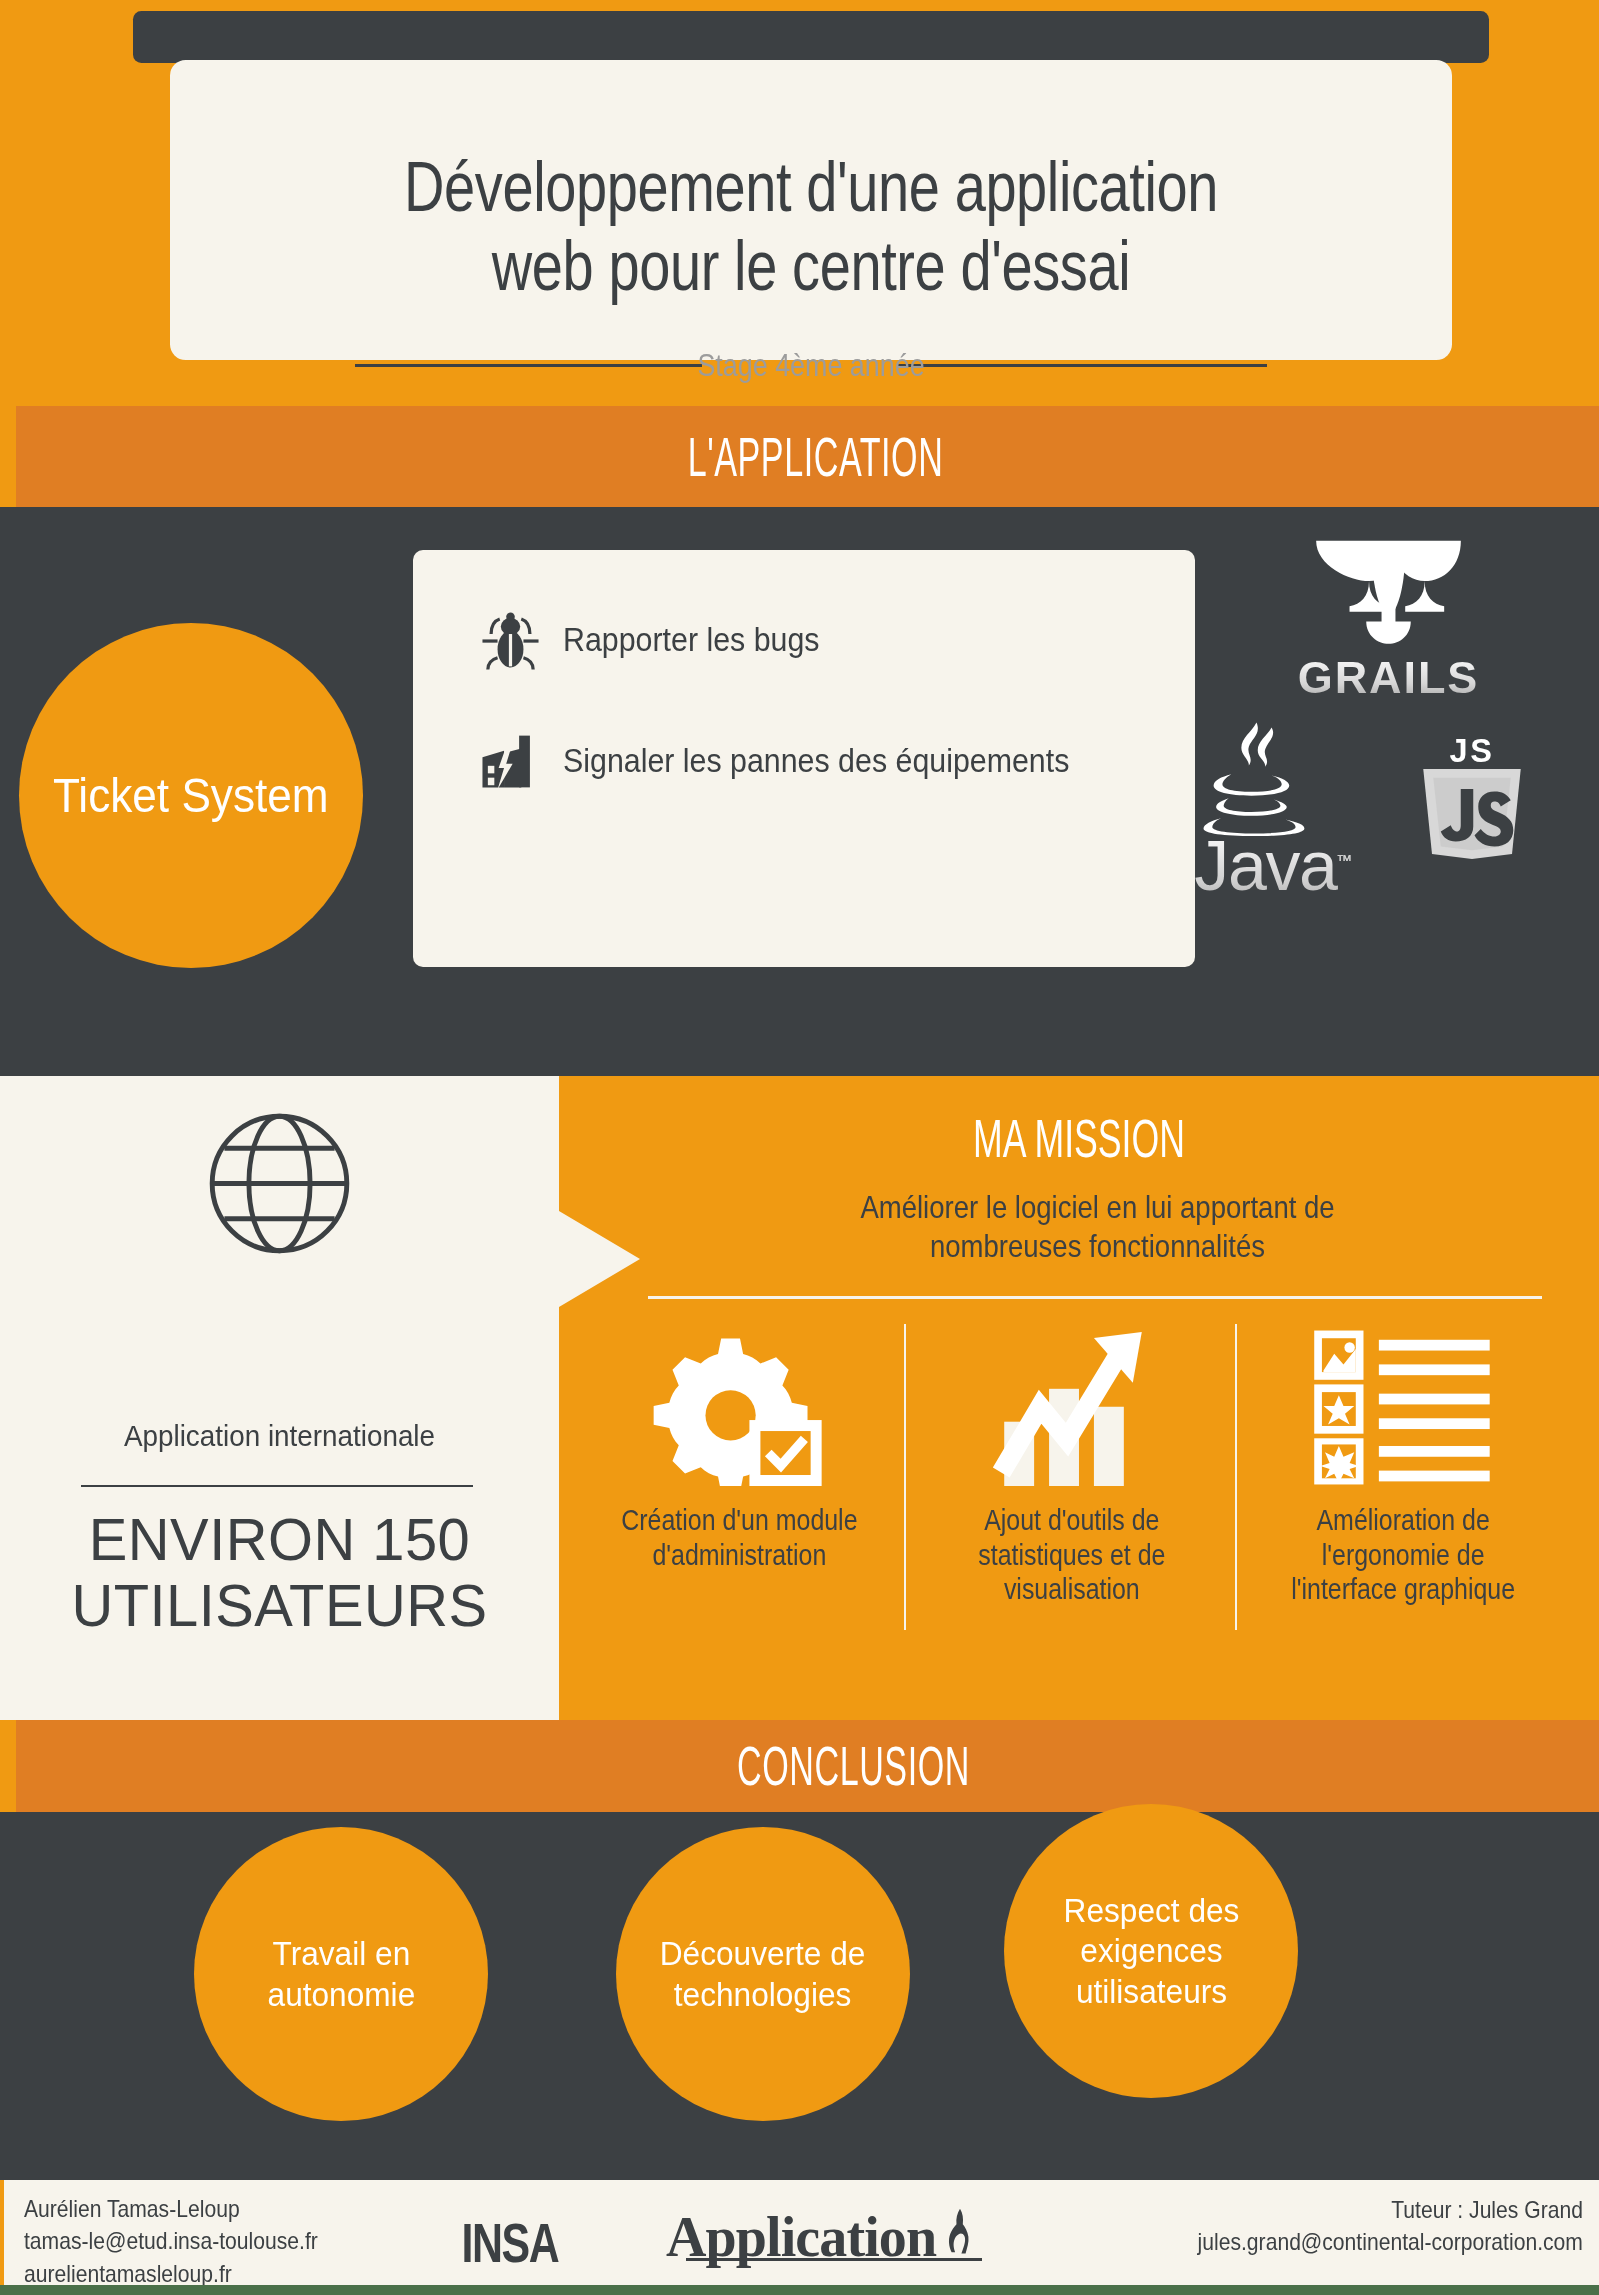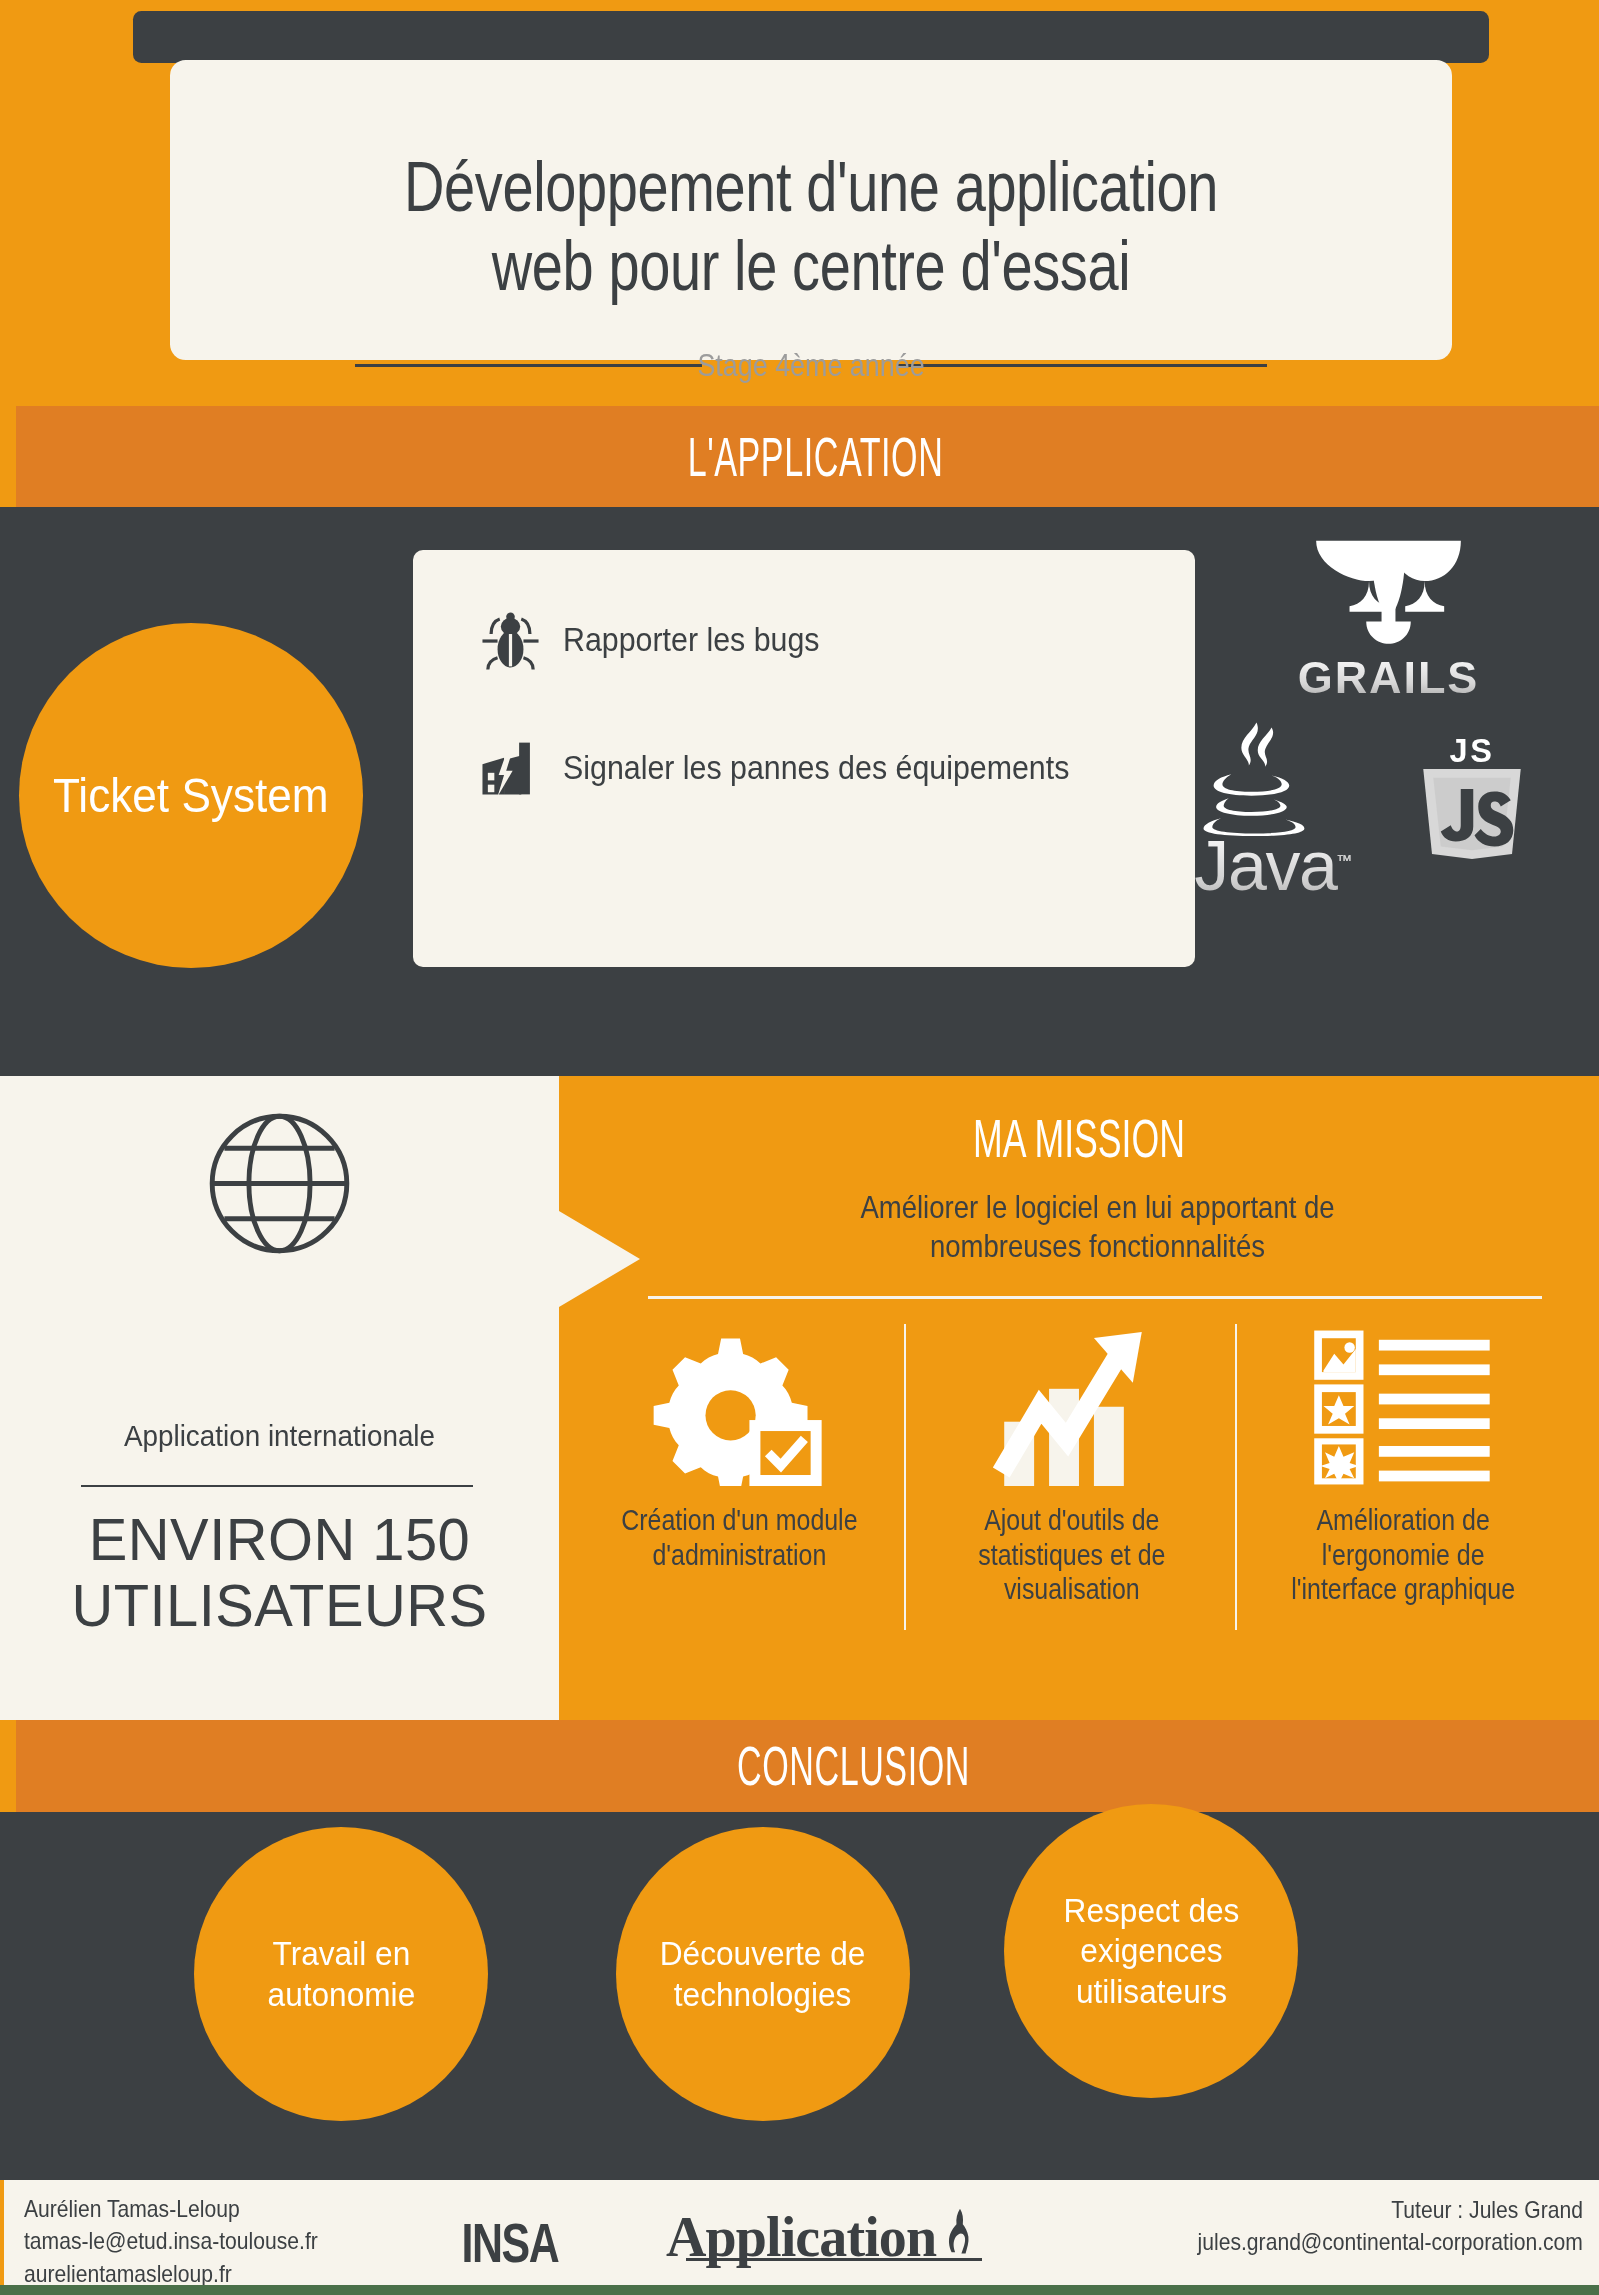--- a/index.html
+++ b/index.html
@@ -65,21 +65,21 @@
     color:#FFFFFF;font-size:48px;font-weight:300;transform:scaleX(.92);white-space:nowrap;
   }
   .features-card{
     position:absolute;left:413px;top:43px;width:782px;height:417px;
     background:#F7F4EC;border-radius:10px;
   }
   .feature-row{position:absolute;left:44px;display:flex;align-items:center;height:88px;}
   .feature-row .ficon{width:106px;display:flex;justify-content:center;align-items:center;}
   .feature-row .ftext{color:#3C4043;font-size:33px;font-weight:300;transform:scaleX(.92);transform-origin:left center;white-space:nowrap;}
   #feature-0{top:46px;}
-  #feature-1{top:174px;}
+  #feature-1{top:167px;}
   #feature-2{top:282px;}
 
   .tech-stack{position:absolute;left:1185px;top:9.3px;width:398px;height:463px;}
   .grails-logo{position:absolute;left:74px;top:18.5px;width:259px;text-align:center;}
   .grails-word{
     font-size:45px;font-weight:bold;letter-spacing:1.9px;
     background:linear-gradient(180deg,#ffffff 0%,#d7d7d7 60%,#9e9e9e 100%);
     -webkit-background-clip:text;background-clip:text;color:transparent;
     margin-top:-4.6px;
   }

